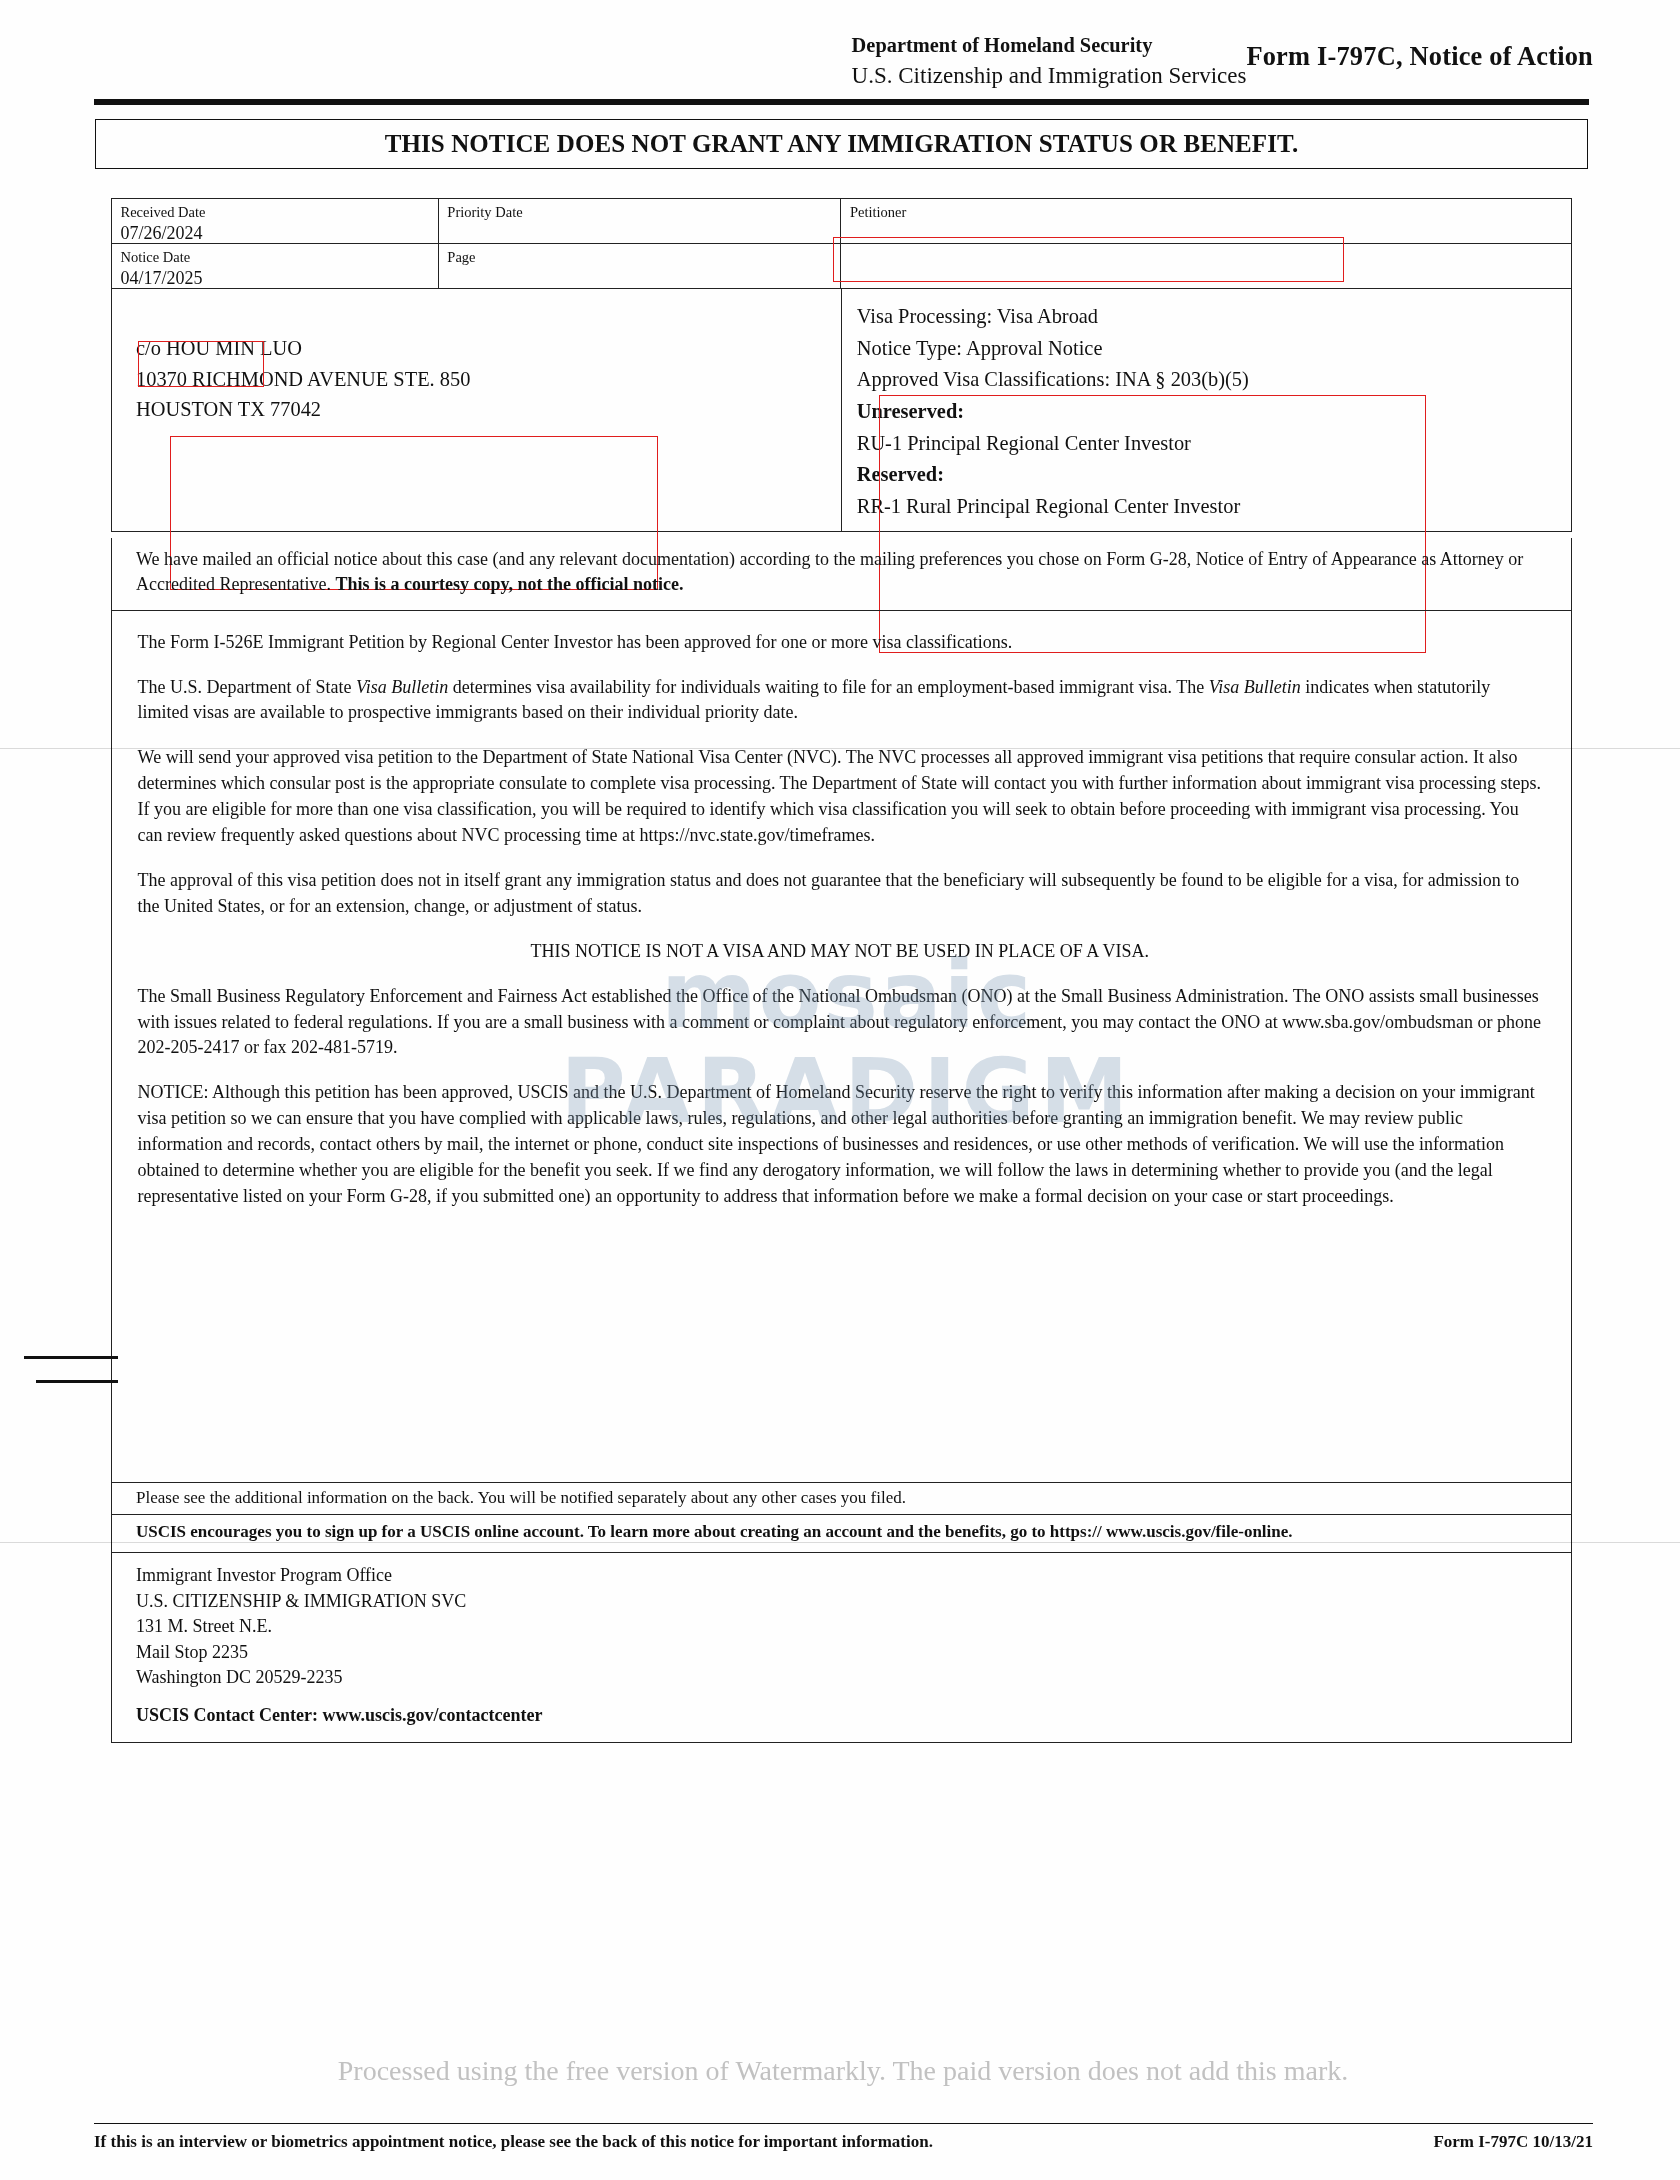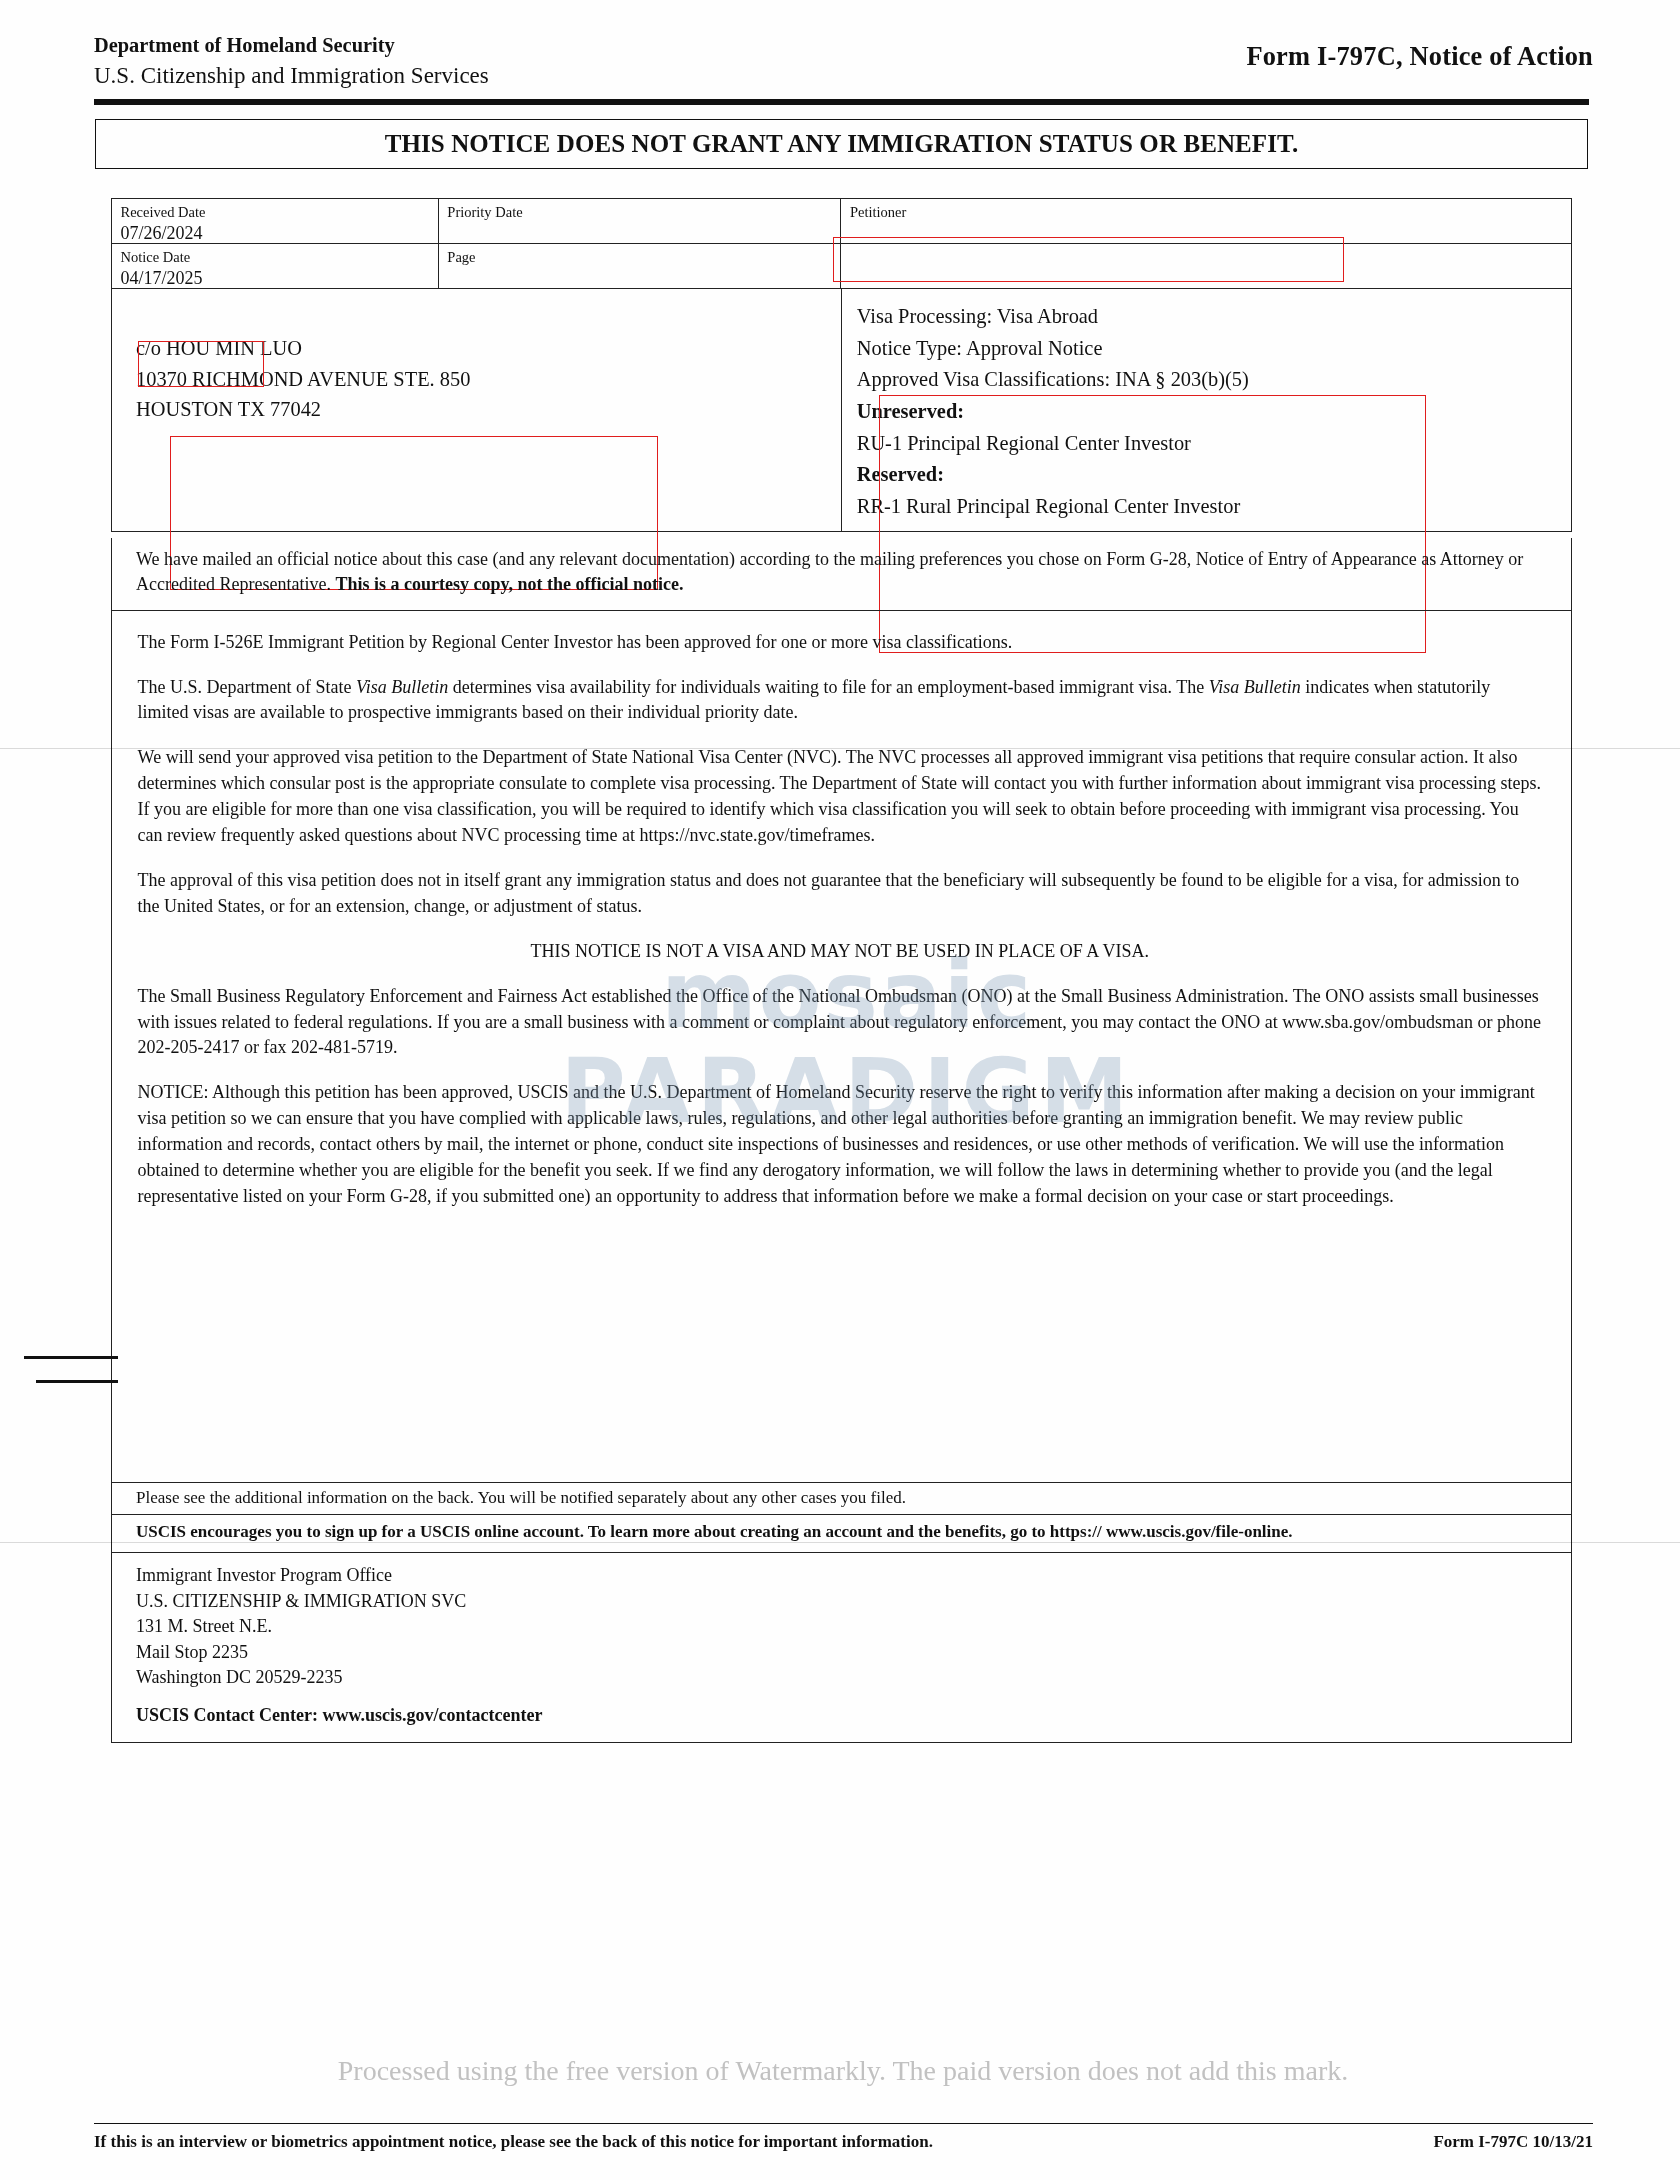--- a/index.html
+++ b/index.html
@@ -18,21 +18,21 @@
     background: #fefefe;
     overflow: hidden;
   }
   
   .header {
     position: absolute;
     left: 94px;
     top: 32px;
     width: 1499px;
     display: flex;
-    justify-content: space-between;
+    justify-content: flex-end;
     align-items: flex-start;
   }
   .agency {
     line-height: 1.35;
   }
   .agency .line1 {
     font-weight: bold;
     font-size: 20.4px;
   }
   .agency .line2 {

